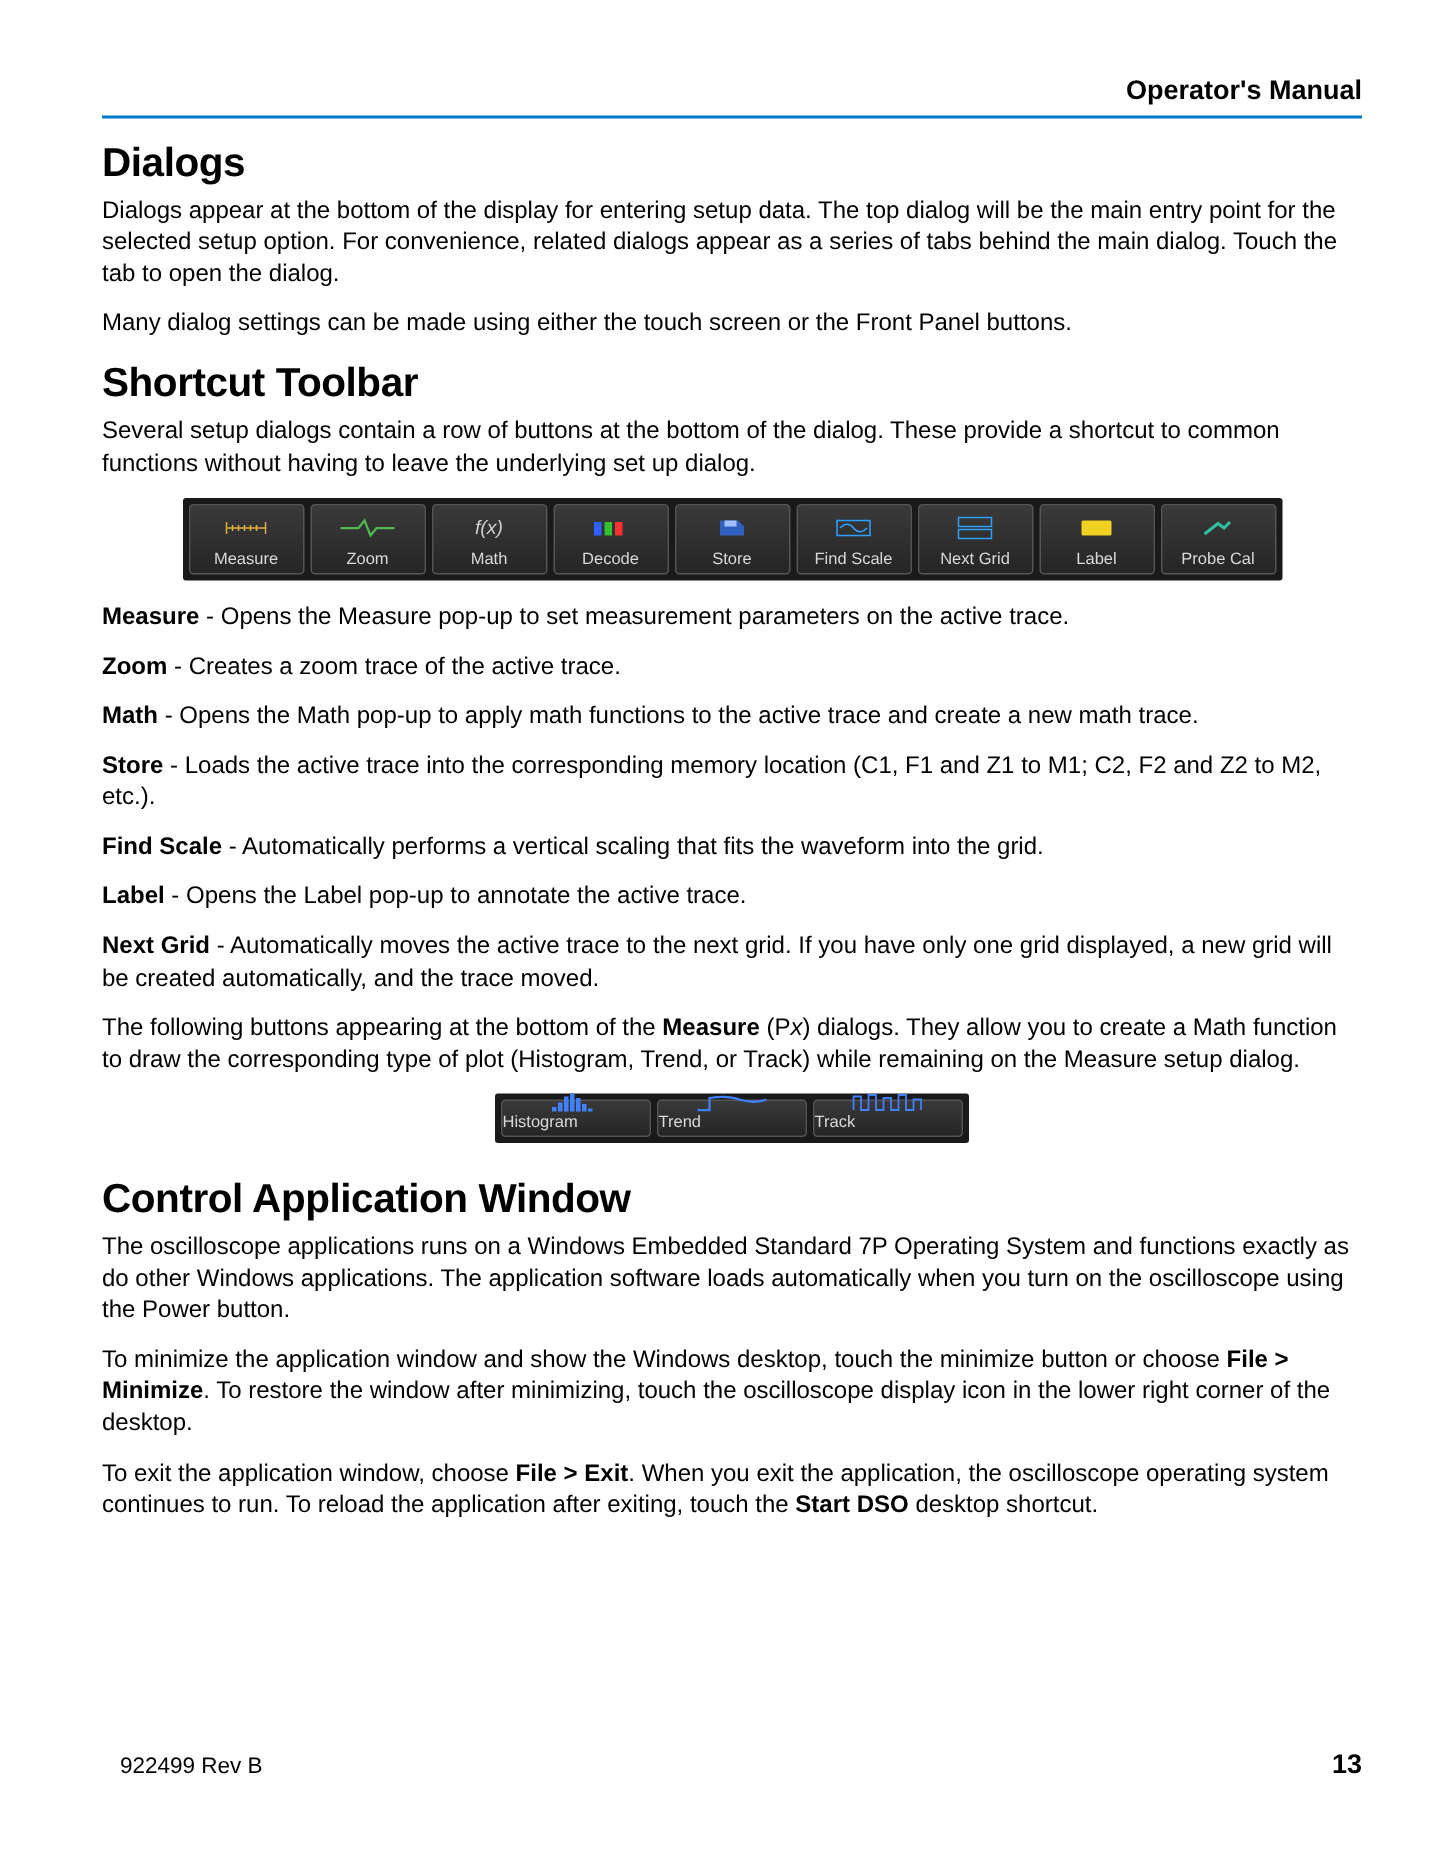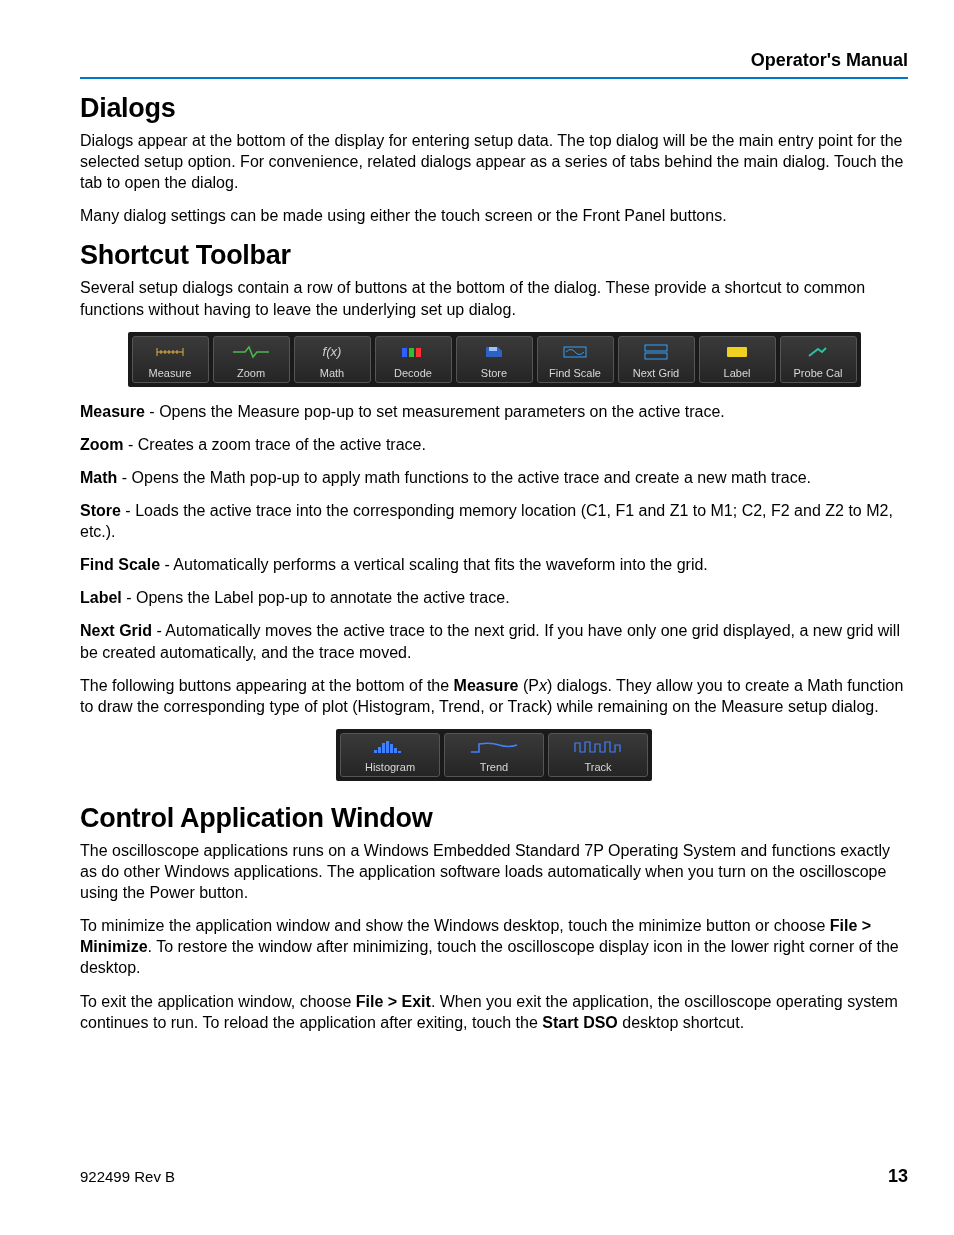--- a/index.html
+++ b/index.html
@@ -7,21 +7,21 @@
     width: 954px;
     height: 1235px;
     margin: 0;
     font-family: Arial, Helvetica, sans-serif;
     color: #000;
     position: relative;
     background: #fff;
   }
   .page {
     position: absolute;
-    left: 80px;
+    left: 68px;
     right: 46px;
     top: 50px;
   }
   .header-right {
     text-align: right;
     font-weight: bold;
     font-size: 18px;
     margin-bottom: 6px;
   }
   .rule {
@@ -79,29 +79,28 @@
     display: flex;
     gap: 4px;
     background: #1a1a1a;
     padding: 4px;
     width: fit-content;
     margin: 8px auto 22px;
     border-radius: 2px;
   }
   .tb2-btn {
     width: 100px;
-    height: 44px;
+    height: 25px;
     background: linear-gradient(#3a3a3a, #252525);
     border: 1px solid #555;
     border-radius: 3px;
     color: #d8d8d8;
     font-size: 11px;
     display: flex;
     flex-direction: column;
-    align-items: center;
     justify-content: flex-end;
     padding-bottom: 3px;
     box-sizing: border-box;
   }
   .tb2-btn .ico {
     flex: 1;
     display: flex;
     align-items: center;
     justify-content: center;
     width: 100%;

